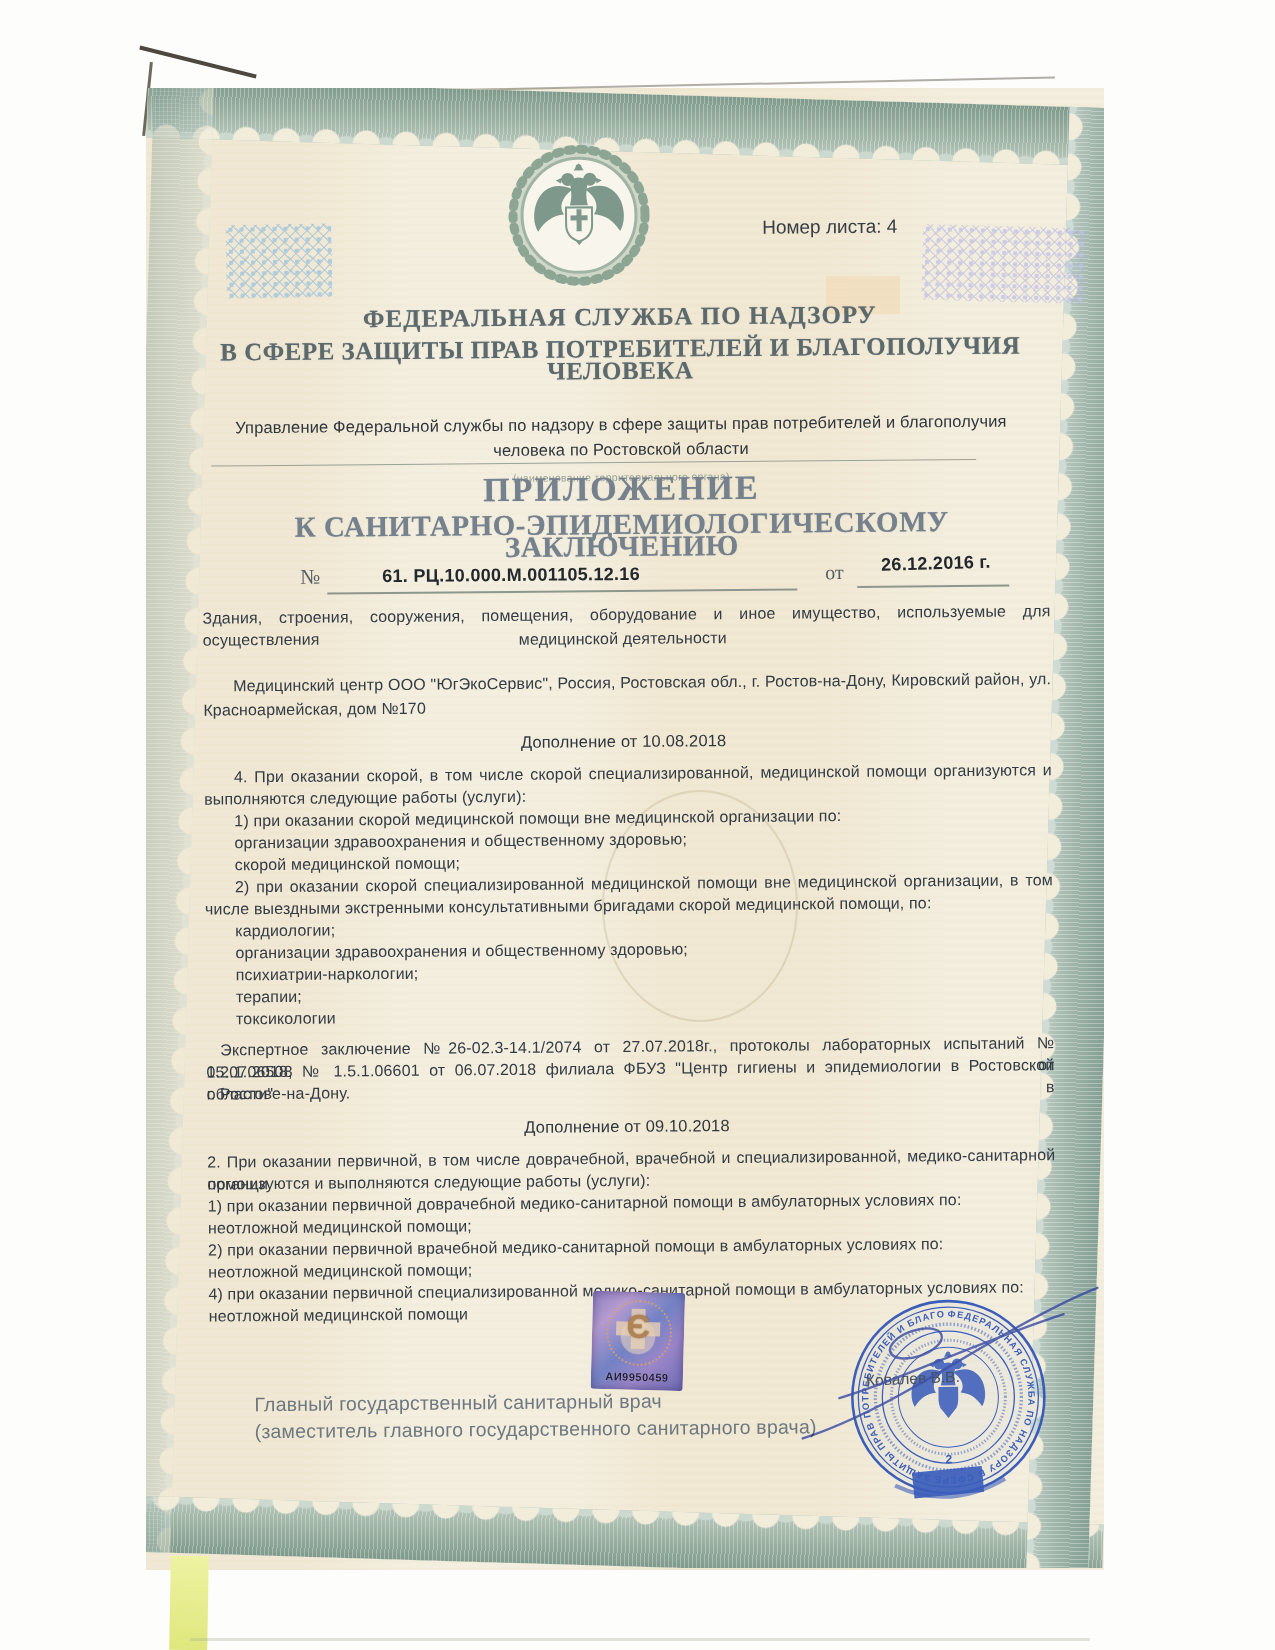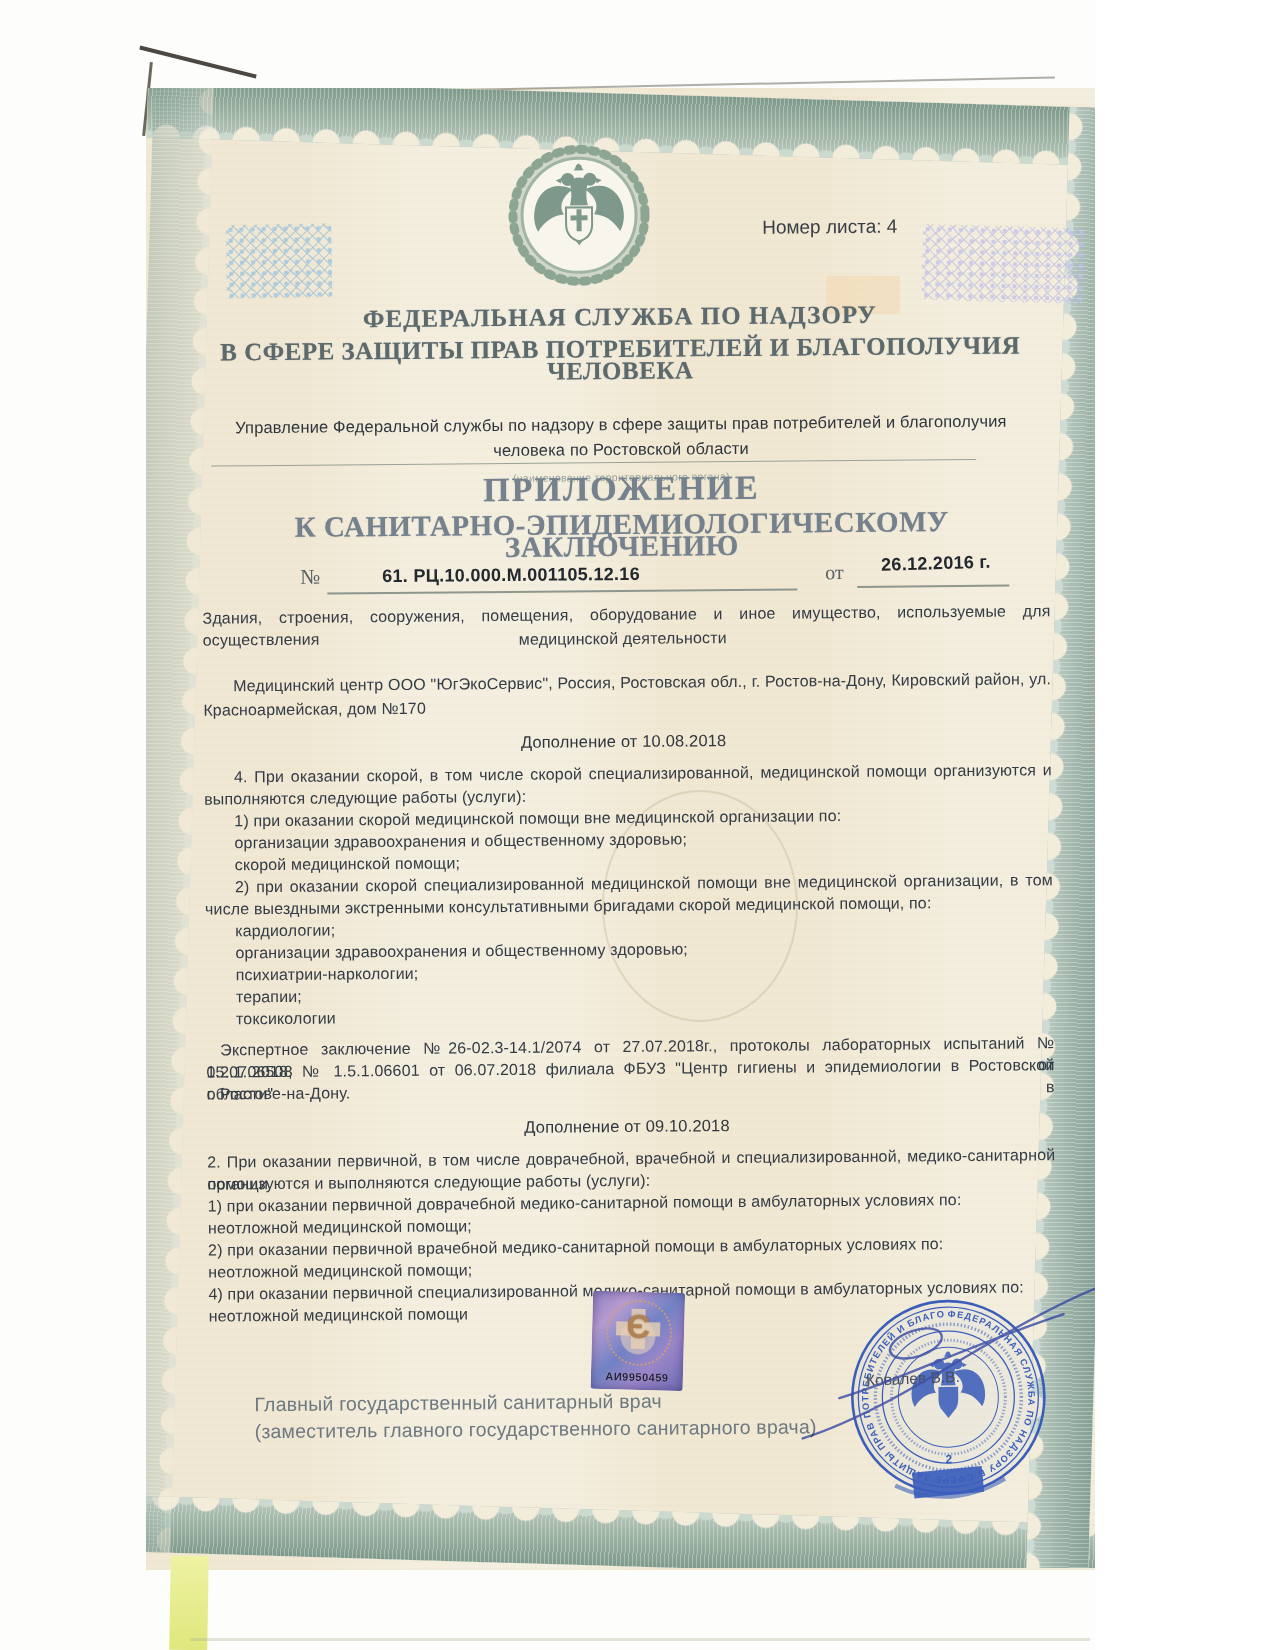--- a/index.html
+++ b/index.html
@@ -1,16 +1,16 @@
 <!DOCTYPE html>
 <html><head>
 <meta charset="utf-8">
 <style>
   html,body{margin:0;padding:0;background:#ffffff;}
-  #sheet{position:relative;width:1095px;height:1650px;background:#fdfdfc;overflow:hidden;
+  #sheet{position:relative;width:1275px;height:1650px;background:#fdfdfc;overflow:hidden;
          font-family:"Liberation Sans",sans-serif;color:#343b42;}
   
   .paper{position:absolute;left:146px;top:88px;width:958px;height:1482px;
     background:
       linear-gradient(90deg, rgba(236,223,196,.30) 0 16%, rgba(249,245,236,.25) 28% 44%,
                       rgba(238,226,199,.38) 54% 70%, rgba(247,242,231,.25) 84%),
       repeating-linear-gradient(180deg, rgba(214,196,158,.07) 0 3px, rgba(255,255,255,0) 3px 8px),
       #f2ecdb;}
   .scan-top-line{position:absolute;left:150px;top:86px;width:905px;height:2px;
     background:rgba(100,95,82,.5);transform:rotate(-1.2deg);}

